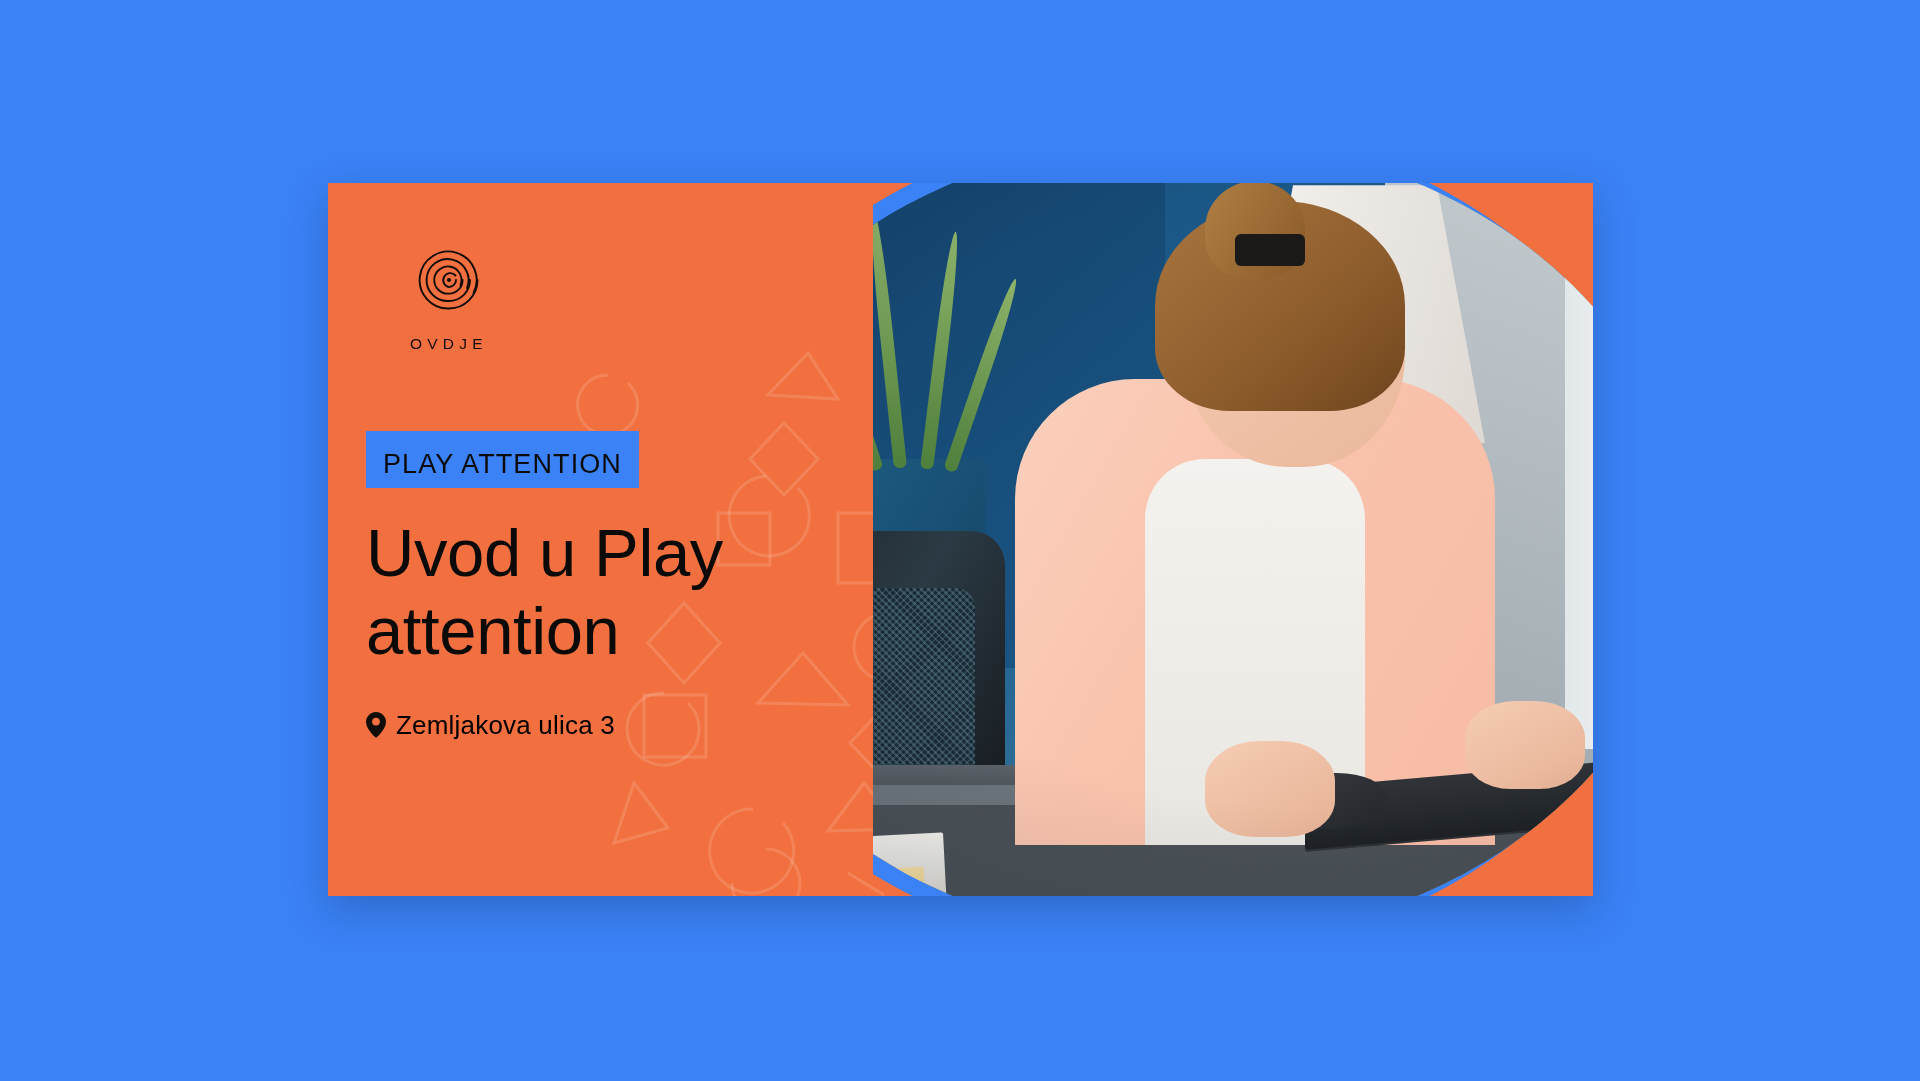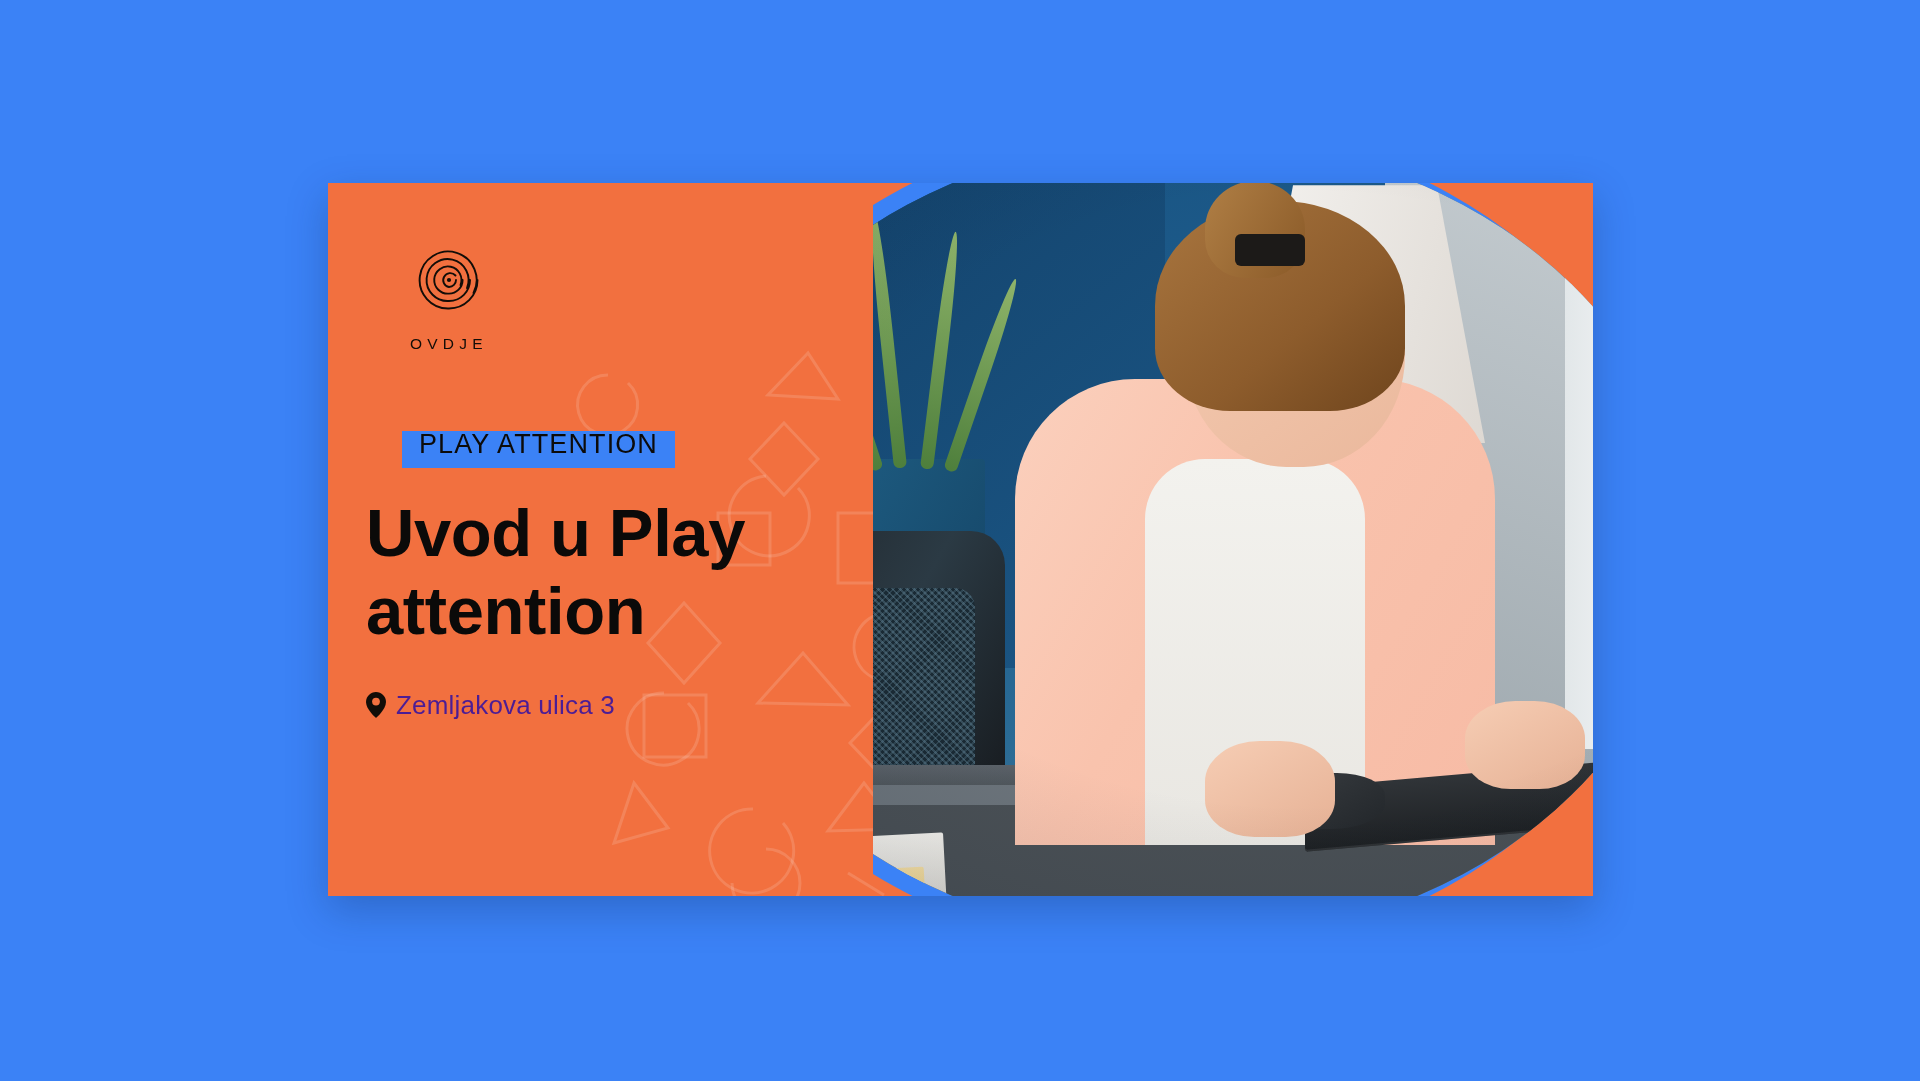--- a/index.html
+++ b/index.html
@@ -147,45 +147,44 @@
   #logo-wordmark div{ white-space:pre; }
 
   
   #badge{
     display:inline-block;
     margin-top:76px;
     background:#3b82f6;
     color:#0c0b0a;
     font-size:27px;
     letter-spacing:1.1px;
-    padding:0 17px 10px 17px;
+    padding:20px 17px 10px 17px;
     line-height:1;
     white-space:nowrap;
-    margin-left:36px;
   }
 
   
   #headline{
     margin-top:26px;
     font-size:67px;
     line-height:1.16;
     color:#0b0a09;
-    font-weight:700;
+    font-weight:400;
     letter-spacing:-0.4px;
     max-width:470px;
   }
 
   
   #location-row{
     display:flex; align-items:center; gap:10px;
     margin-top:40px;
   }
   #pin-icon{ width:20px; height:26px; flex:0 0 auto; display:block; }
   #location-text{
-    font-size:26px; color:#4c1d95; letter-spacing:.2px;
+    font-size:26px; color:#000000; letter-spacing:.2px;
   }
 </style>
 </head>
 <body>
 
 <div id="banner-card">
 
   <div id="decor-pattern">
     <svg viewBox="0 0 1265 713" preserveAspectRatio="none" aria-hidden="true">
       <g fill="none" stroke="rgba(255,255,255,0.14)" stroke-width="3">

